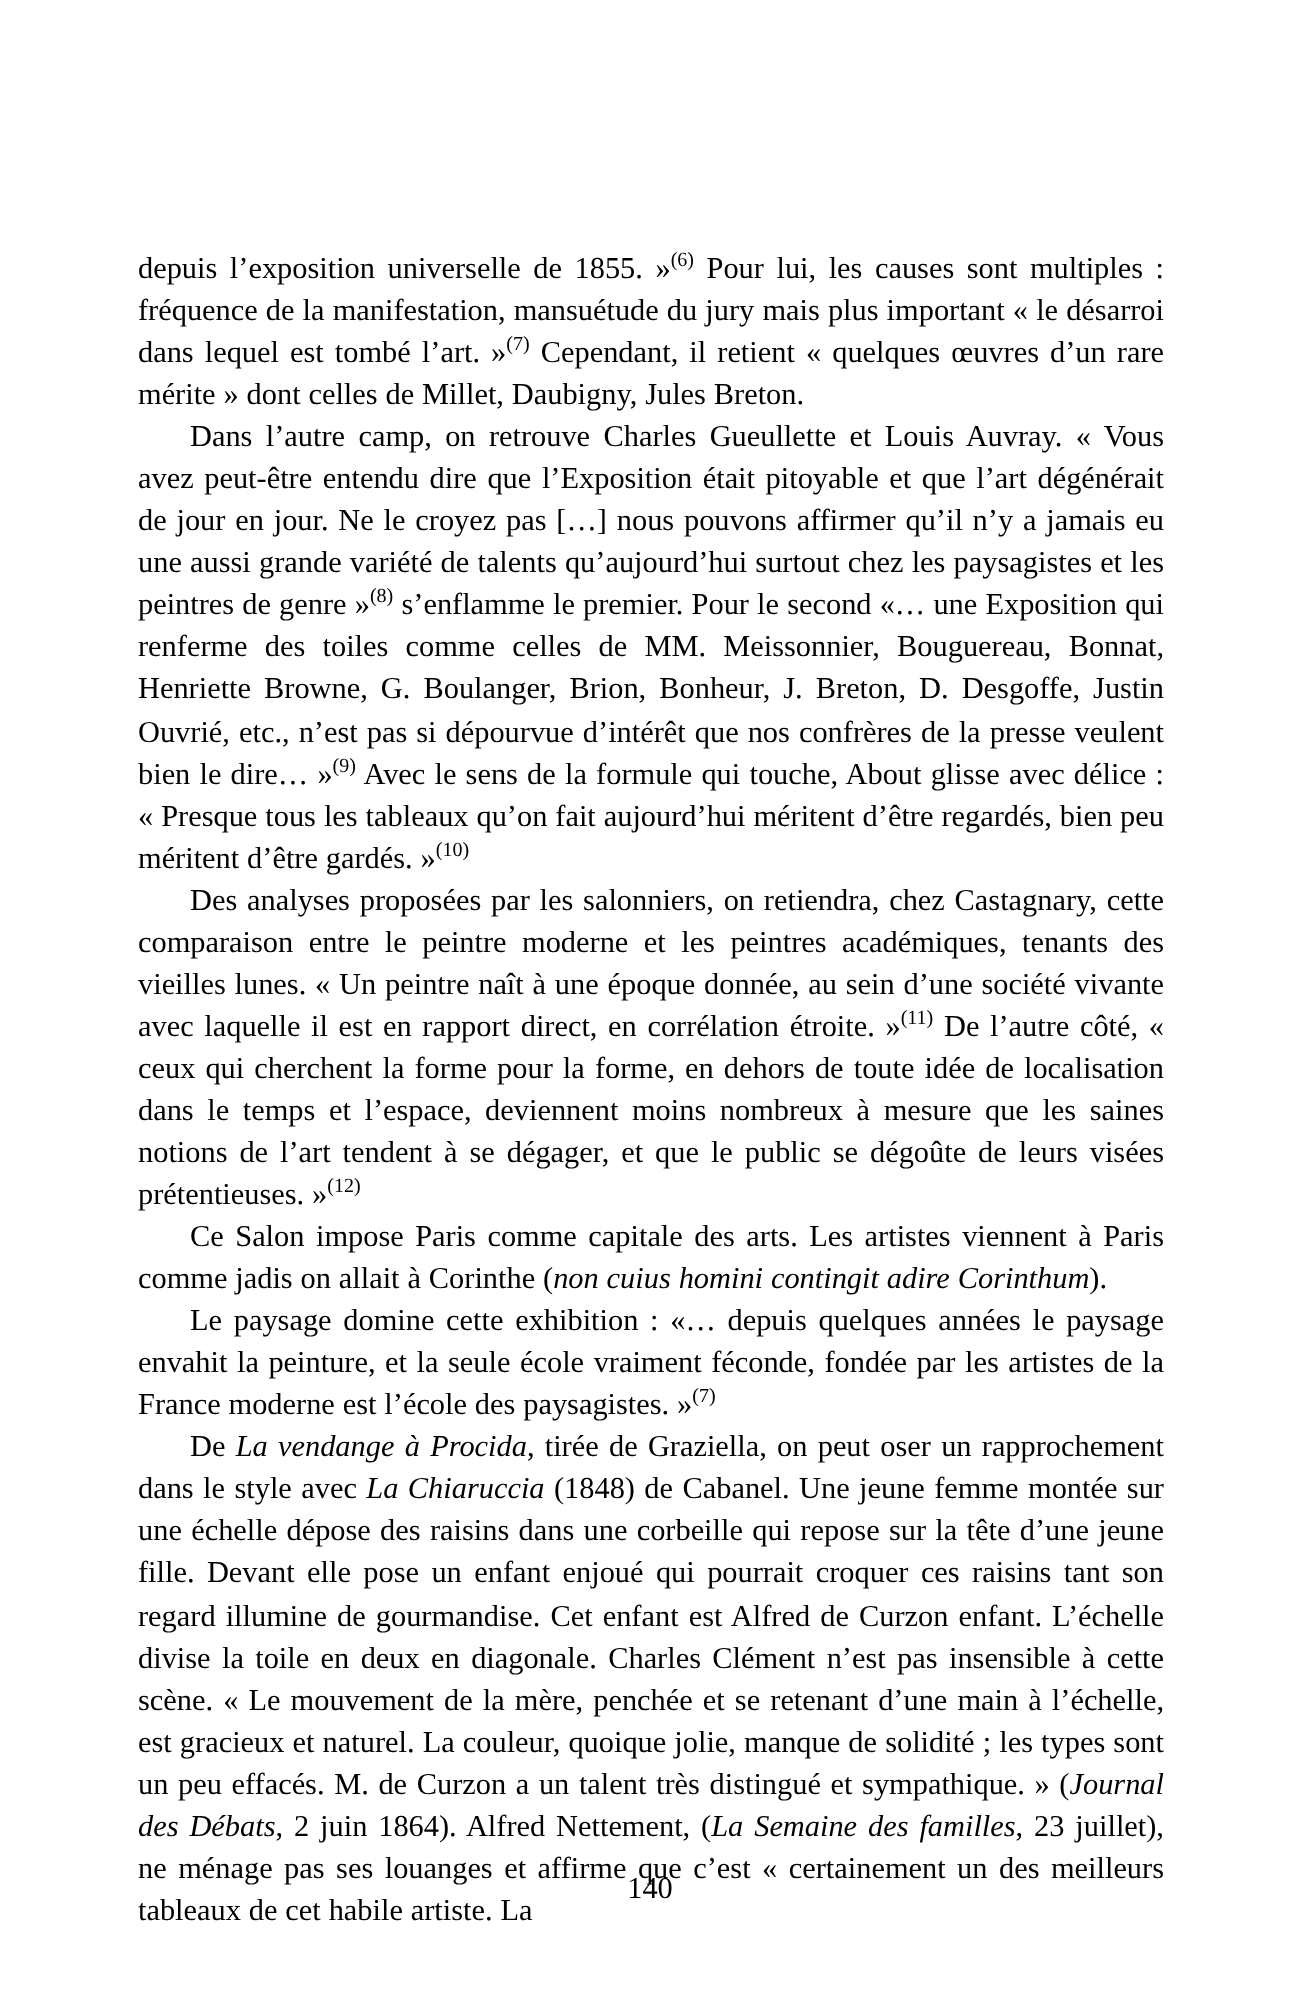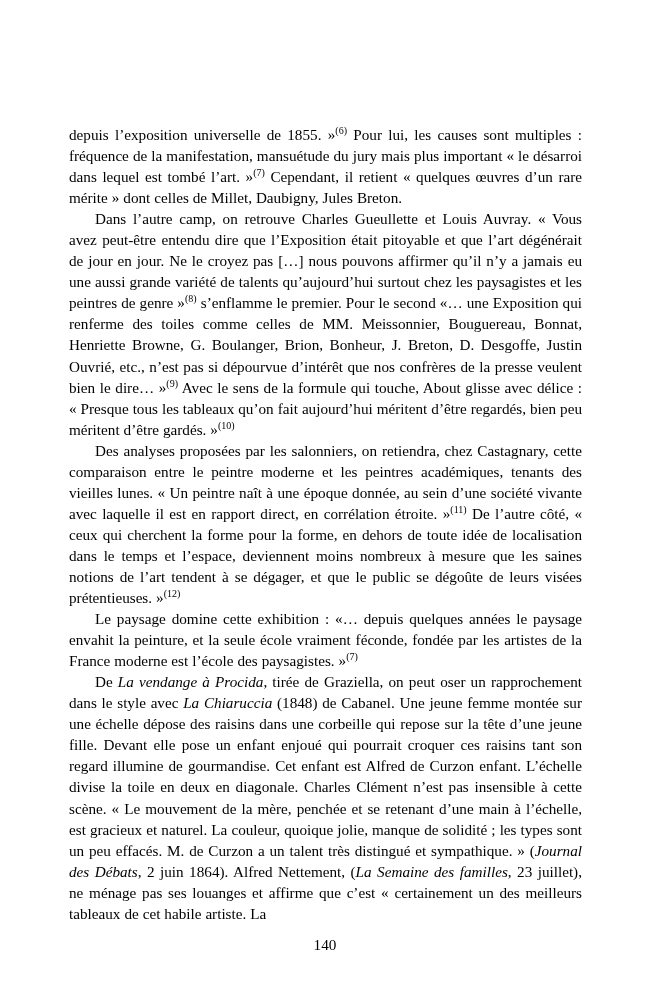--- a/index.html
+++ b/index.html
@@ -80,19 +80,20 @@
 </head>
 <body>
 
 <div class="page">
 
   <div class="text-block" id="text-body">
 
   <p class="para"><span>depuis l’exposition universelle de 1855. »</span><sup class="note">(6)</sup><span> Pour lui, les causes sont multiples : fréquence de la manifestation, mansuétude du jury mais plus important « le désarroi dans lequel est tombé l’art. »</span><sup class="note">(7)</sup><span> Cependant, il retient « quelques œuvres d’un rare mérite » dont celles de Millet, Daubigny, Jules Breton.</span></p>
       <p class="para indent"><span>Dans l’autre camp, on retrouve Charles Gueullette et Louis Auvray. « Vous avez peut-être entendu dire que l’Exposition était pitoyable et que l’art dégénérait de jour en jour. Ne le croyez pas […] nous pouvons affirmer qu’il n’y a jamais eu une aussi grande variété de talents qu’aujourd’hui surtout chez les paysagistes et les peintres de genre »</span><sup class="note">(8)</sup><span> s’enflamme le premier. Pour le second «… une Exposition qui renferme des toiles comme celles de MM. Meissonnier, Bouguereau, Bonnat, Henriette Browne, G. Boulanger, Brion, Bonheur, J. Breton, D. Desgoffe, Justin Ouvrié, etc., n’est pas si dépourvue d’intérêt que nos confrères de la presse veulent bien le dire… »</span><sup class="note">(9)</sup><span> Avec le sens de la formule qui touche, About glisse avec délice : « Presque tous les tableaux qu’on fait aujourd’hui méritent d’être regardés, bien peu méritent d’être gardés. »</span><sup class="note">(10)</sup></p>
       <p class="para indent"><span>Des analyses proposées par les salonniers, on retiendra, chez Castagnary, cette comparaison entre le peintre moderne et les peintres académiques, tenants des vieilles lunes. « Un peintre naît à une époque donnée, au sein d’une société vivante avec laquelle il est en rapport direct, en corrélation étroite. »</span><sup class="note">(11)</sup><span> De l’autre côté, « ceux qui cherchent la forme pour la forme, en dehors de toute idée de localisation dans le temps et l’espace, deviennent moins nombreux à mesure que les saines notions de l’art tendent à se dégager, et que le public se dégoûte de leurs visées prétentieuses. »</span><sup class="note">(12)</sup></p>
+      <p class="para indent"><span>Ce Salon impose Paris comme capitale des arts. Les artistes viennent à Paris comme jadis on allait à Corinthe (</span><i>non cuius homini contingit adire Corinthum</i><span>).</span></p>
       <p class="para indent"><span>Le paysage domine cette exhibition : «… depuis quelques années le paysage envahit la peinture, et la seule école vraiment féconde, fondée par les artistes de la France moderne est l’école des paysagistes. »</span><sup class="note">(7)</sup></p>
       <p class="para indent"><span>De </span><i>La vendange à Procida</i><span>, tirée de Graziella, on peut oser un rapprochement dans le style avec </span><i>La Chiaruccia</i><span> (1848) de Cabanel. Une jeune femme montée sur une échelle dépose des raisins dans une corbeille qui repose sur la tête d’une jeune fille. Devant elle pose un enfant enjoué qui pourrait croquer ces raisins tant son regard illumine de gourmandise. Cet enfant est Alfred de Curzon enfant. L’échelle divise la toile en deux en diagonale. Charles Clément n’est pas insensible à cette scène. « Le mouvement de la mère, penchée et se retenant d’une main à l’échelle, est gracieux et naturel. La couleur, quoique jolie, manque de solidité ; les types sont un peu effacés. M. de Curzon a un talent très distingué et sympathique. » (</span><i>Journal des Débats</i><span>, 2 juin 1864). Alfred Nettement, (</span><i>La Semaine des familles</i><span>, 23 juillet), ne ménage pas ses louanges et affirme que c’est « certainement un des meilleurs tableaux de cet habile artiste. La</span></p>
     </div>
 
   <div class="folio">140</div>
 
 </div>
 
 </body></html>

